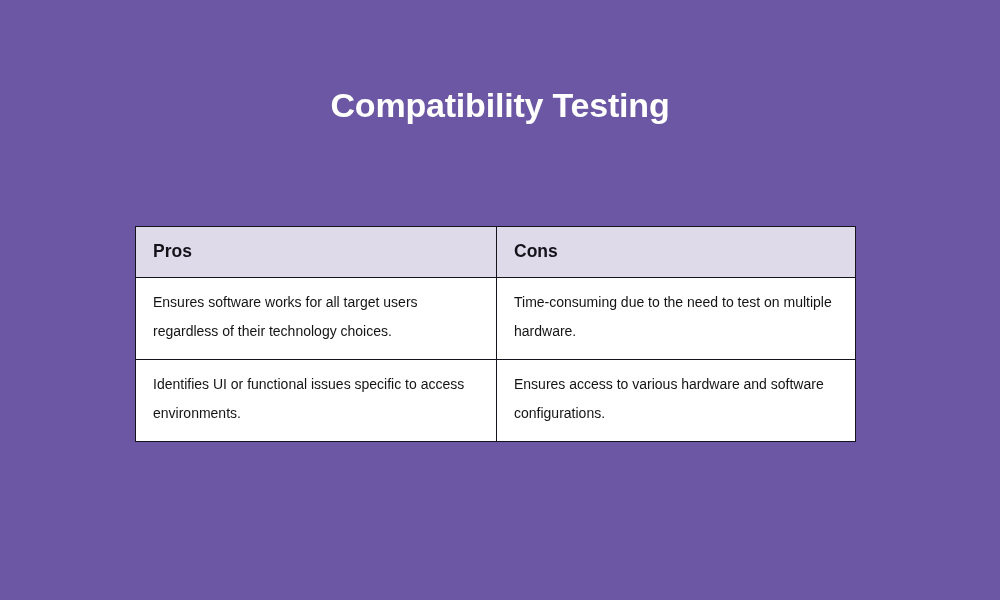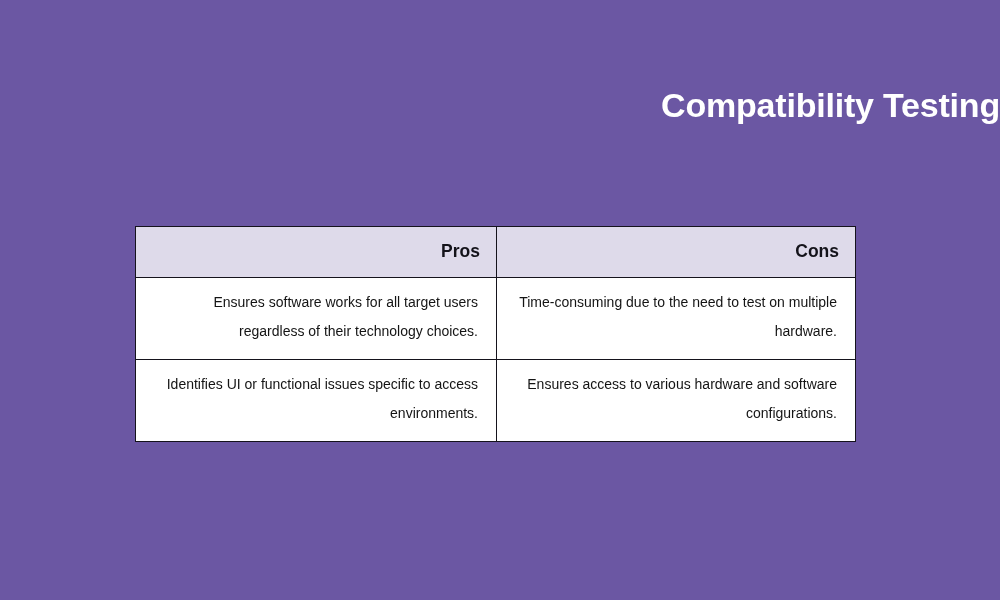--- a/index.html
+++ b/index.html
@@ -20,21 +20,21 @@
     top: 0;
     width: 1000px;
     height: 600px;
     background: #6b57a3;
   }
   .title {
     position: absolute;
     left: 0;
     top: 83px;
     width: 1000px;
-    text-align: right;
+    text-align: center;
     color: #ffffff;
     font-size: 34px;
     font-weight: bold;
     letter-spacing: -0.2px;
     line-height: 44px;
     font-family: "Liberation Sans", sans-serif;
   }
   .table-wrap {
     position: absolute;
     left: 135px;
@@ -47,21 +47,21 @@
     table-layout: fixed;
     background: #ffffff;
     border: 1.6px solid #15131c;
   }
   table.proscons col.c1 { width: 361px; }
   table.proscons col.c2 { width: 359px; }
   table.proscons th,
   table.proscons td {
     border: 1.6px solid #15131c;
     vertical-align: top;
-    text-align: right;
+    text-align: left;
   }
   table.proscons thead th {
     background: #dedaea;
     color: #14131a;
     font-size: 17.5px;
     font-weight: bold;
     padding: 14px 16px 15px 17px;
     height: 21px;
     line-height: 21px;
   }

